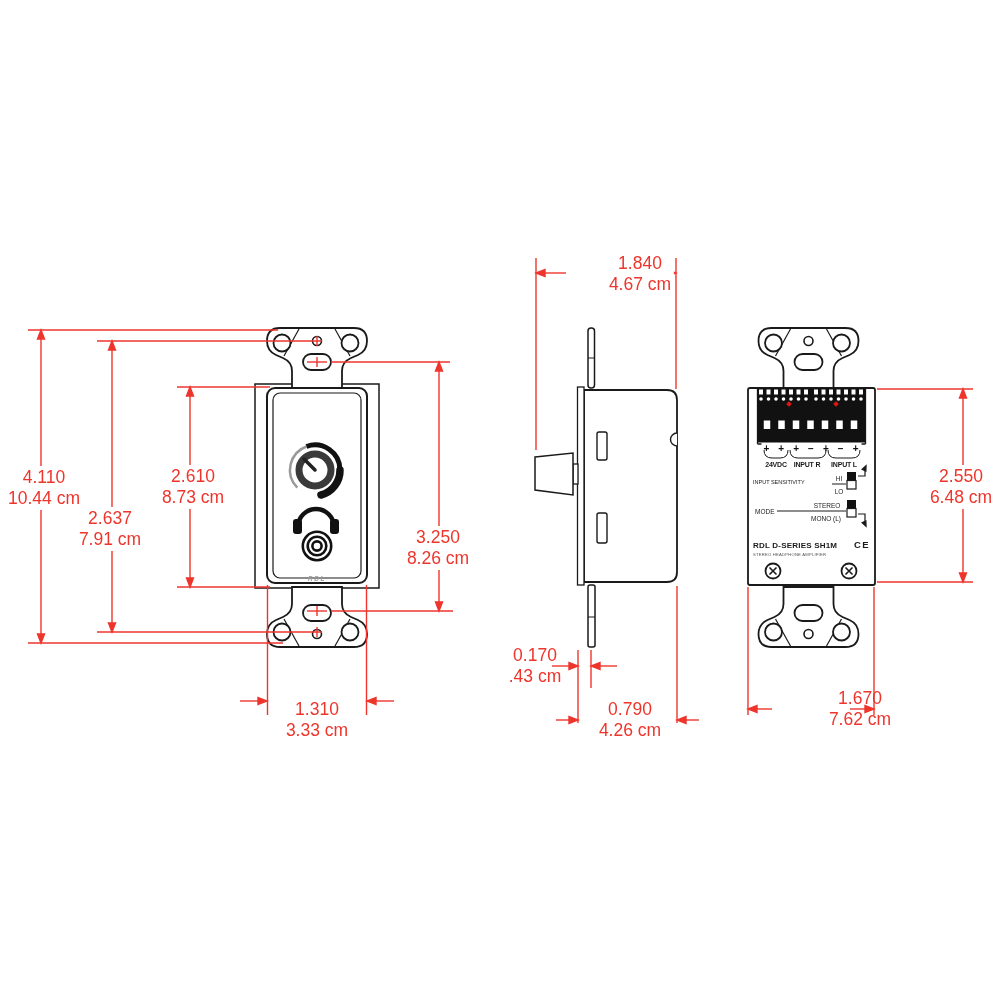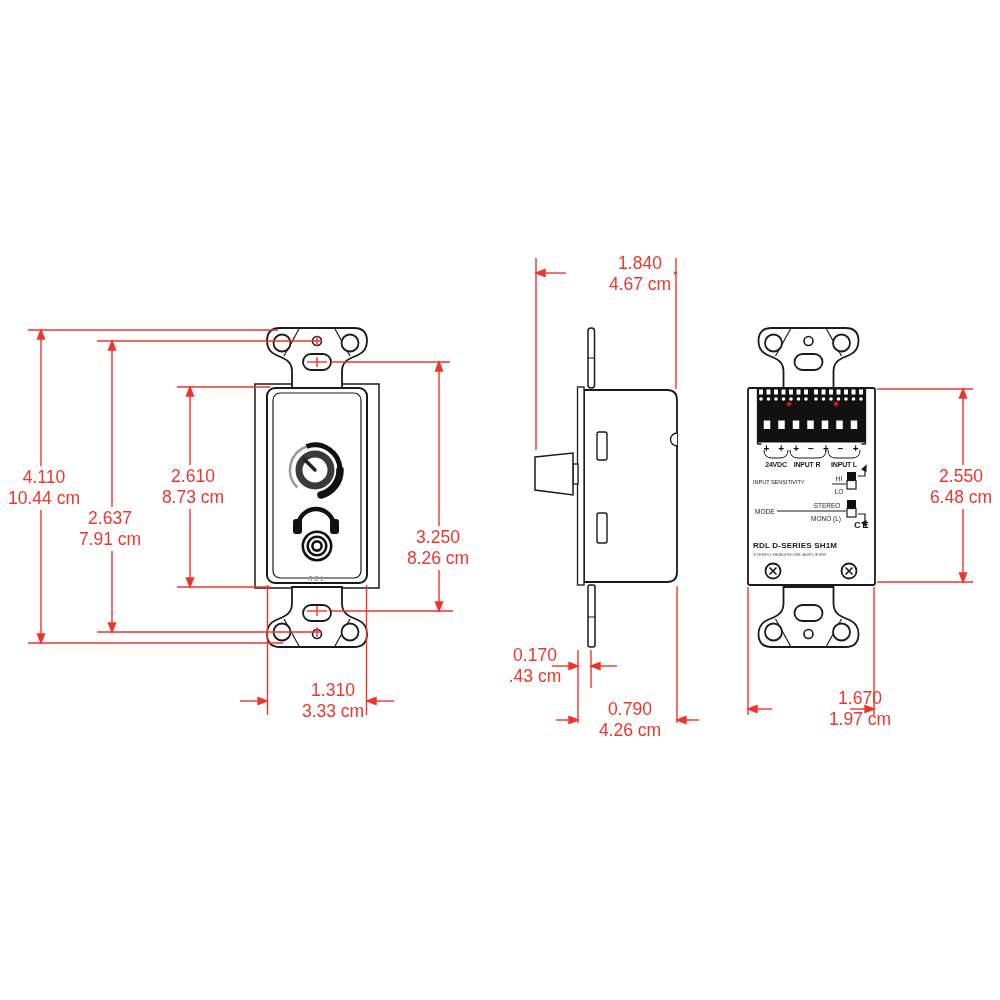--- a/index.html
+++ b/index.html
@@ -252,21 +252,21 @@
   <div>7.91 cm</div>
 </div>
 <div class="dim" style="left:193px;top:487px;">
   <div>2.610</div>
   <div>8.73 cm</div>
 </div>
 <div class="dim" style="left:438px;top:512px;margin-top:36px;">
   <div>3.250</div>
   <div>8.26 cm</div>
 </div>
-<div class="dim" style="left:317px;top:701px;background:transparent;margin-left:16px;">
+<div class="dim" style="left:317px;top:720px;background:transparent;">
   <div>1.310</div>
   <div>3.33 cm</div>
 </div>
 <div class="dim" style="left:604px;top:274px;margin-left:36px;">
   <div>1.840</div>
   <div>4.67 cm</div>
 </div>
 <div class="dim" style="left:516px;top:666px;background:transparent;margin-left:19px;">
   <div>0.170</div>
   <div>.43 cm</div>
@@ -274,21 +274,21 @@
 <div class="dim" style="left:630px;top:720px;">
   <div>0.790</div>
   <div>4.26 cm</div>
 </div>
 <div class="dim" style="left:961px;top:487px;">
   <div>2.550</div>
   <div>6.48 cm</div>
 </div>
 <div class="dim" style="left:860px;top:709px;background:transparent;">
   <div>1.670</div>
-  <div>1.97 cm</div>
+  <div>7.62 cm</div>
 </div>
 
 <div class="rtext brand" style="left:317px;top:578px;">RDL</div>
 
 <div class="termrow">
   <span>+</span>
   <span>+</span>
   <span>+</span>
   <span>−</span>
   <span>+</span>
@@ -303,15 +303,15 @@
 <div class="ltext sens" style="left:753px;top:482px;">INPUT SENSITIVITY</div>
 <div class="rtext tiny" style="left:839px;top:478px;">HI</div>
 <div class="rtext tiny" style="left:839px;top:491px;">LO</div>
 
 <div class="ltext tiny" style="left:755px;top:511px;background:#fff;padding-right:2px;">MODE</div>
 <div class="rtext tiny" style="left:827px;top:505px;background:#fff;padding:0 1px;">STEREO</div>
 <div class="rtext tiny" style="left:826px;top:518px;">MONO (L)</div>
 
 <div class="ltext model" style="left:753px;top:545px;">RDL D-SERIES SH1M</div>
 <div class="ltext sub" style="left:753px;top:554px;">STEREO HEADPHONE AMPLIFIER</div>
-<div class="rtext ce" style="left:862px;top:524px;">CE</div>
+<div class="rtext ce" style="left:862px;top:544px;">CE</div>
 
 </div>
 
 </body></html>

